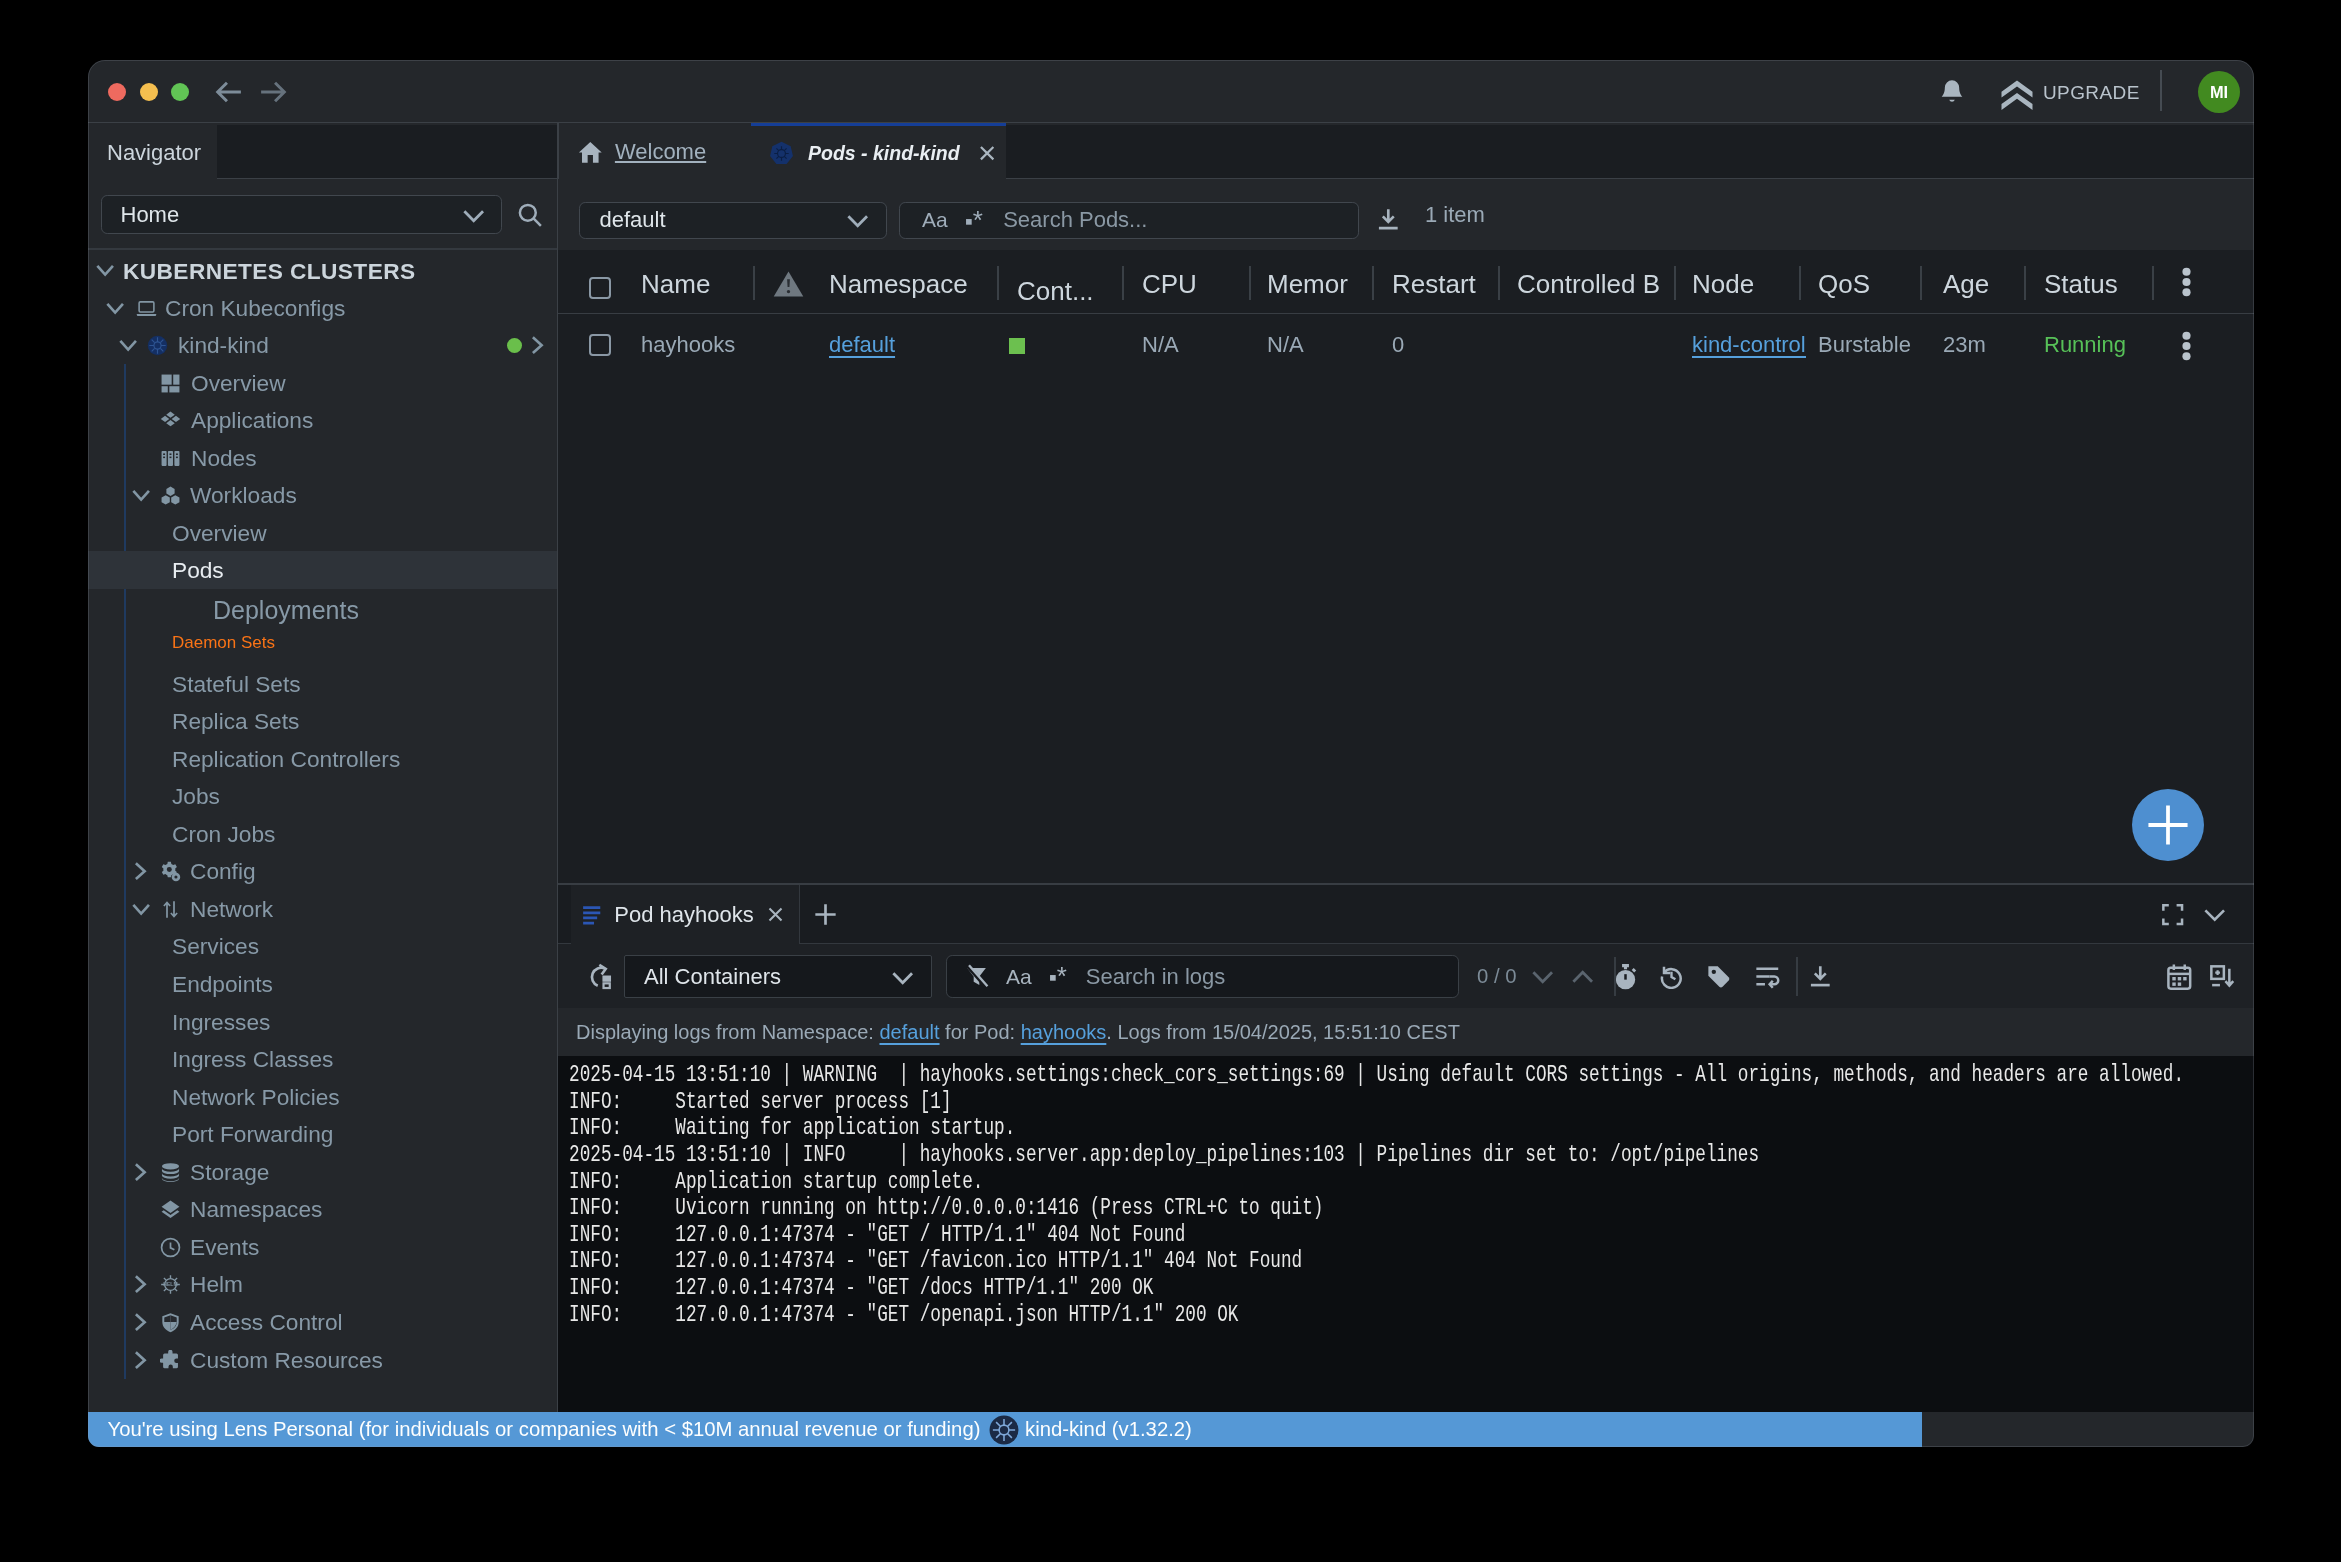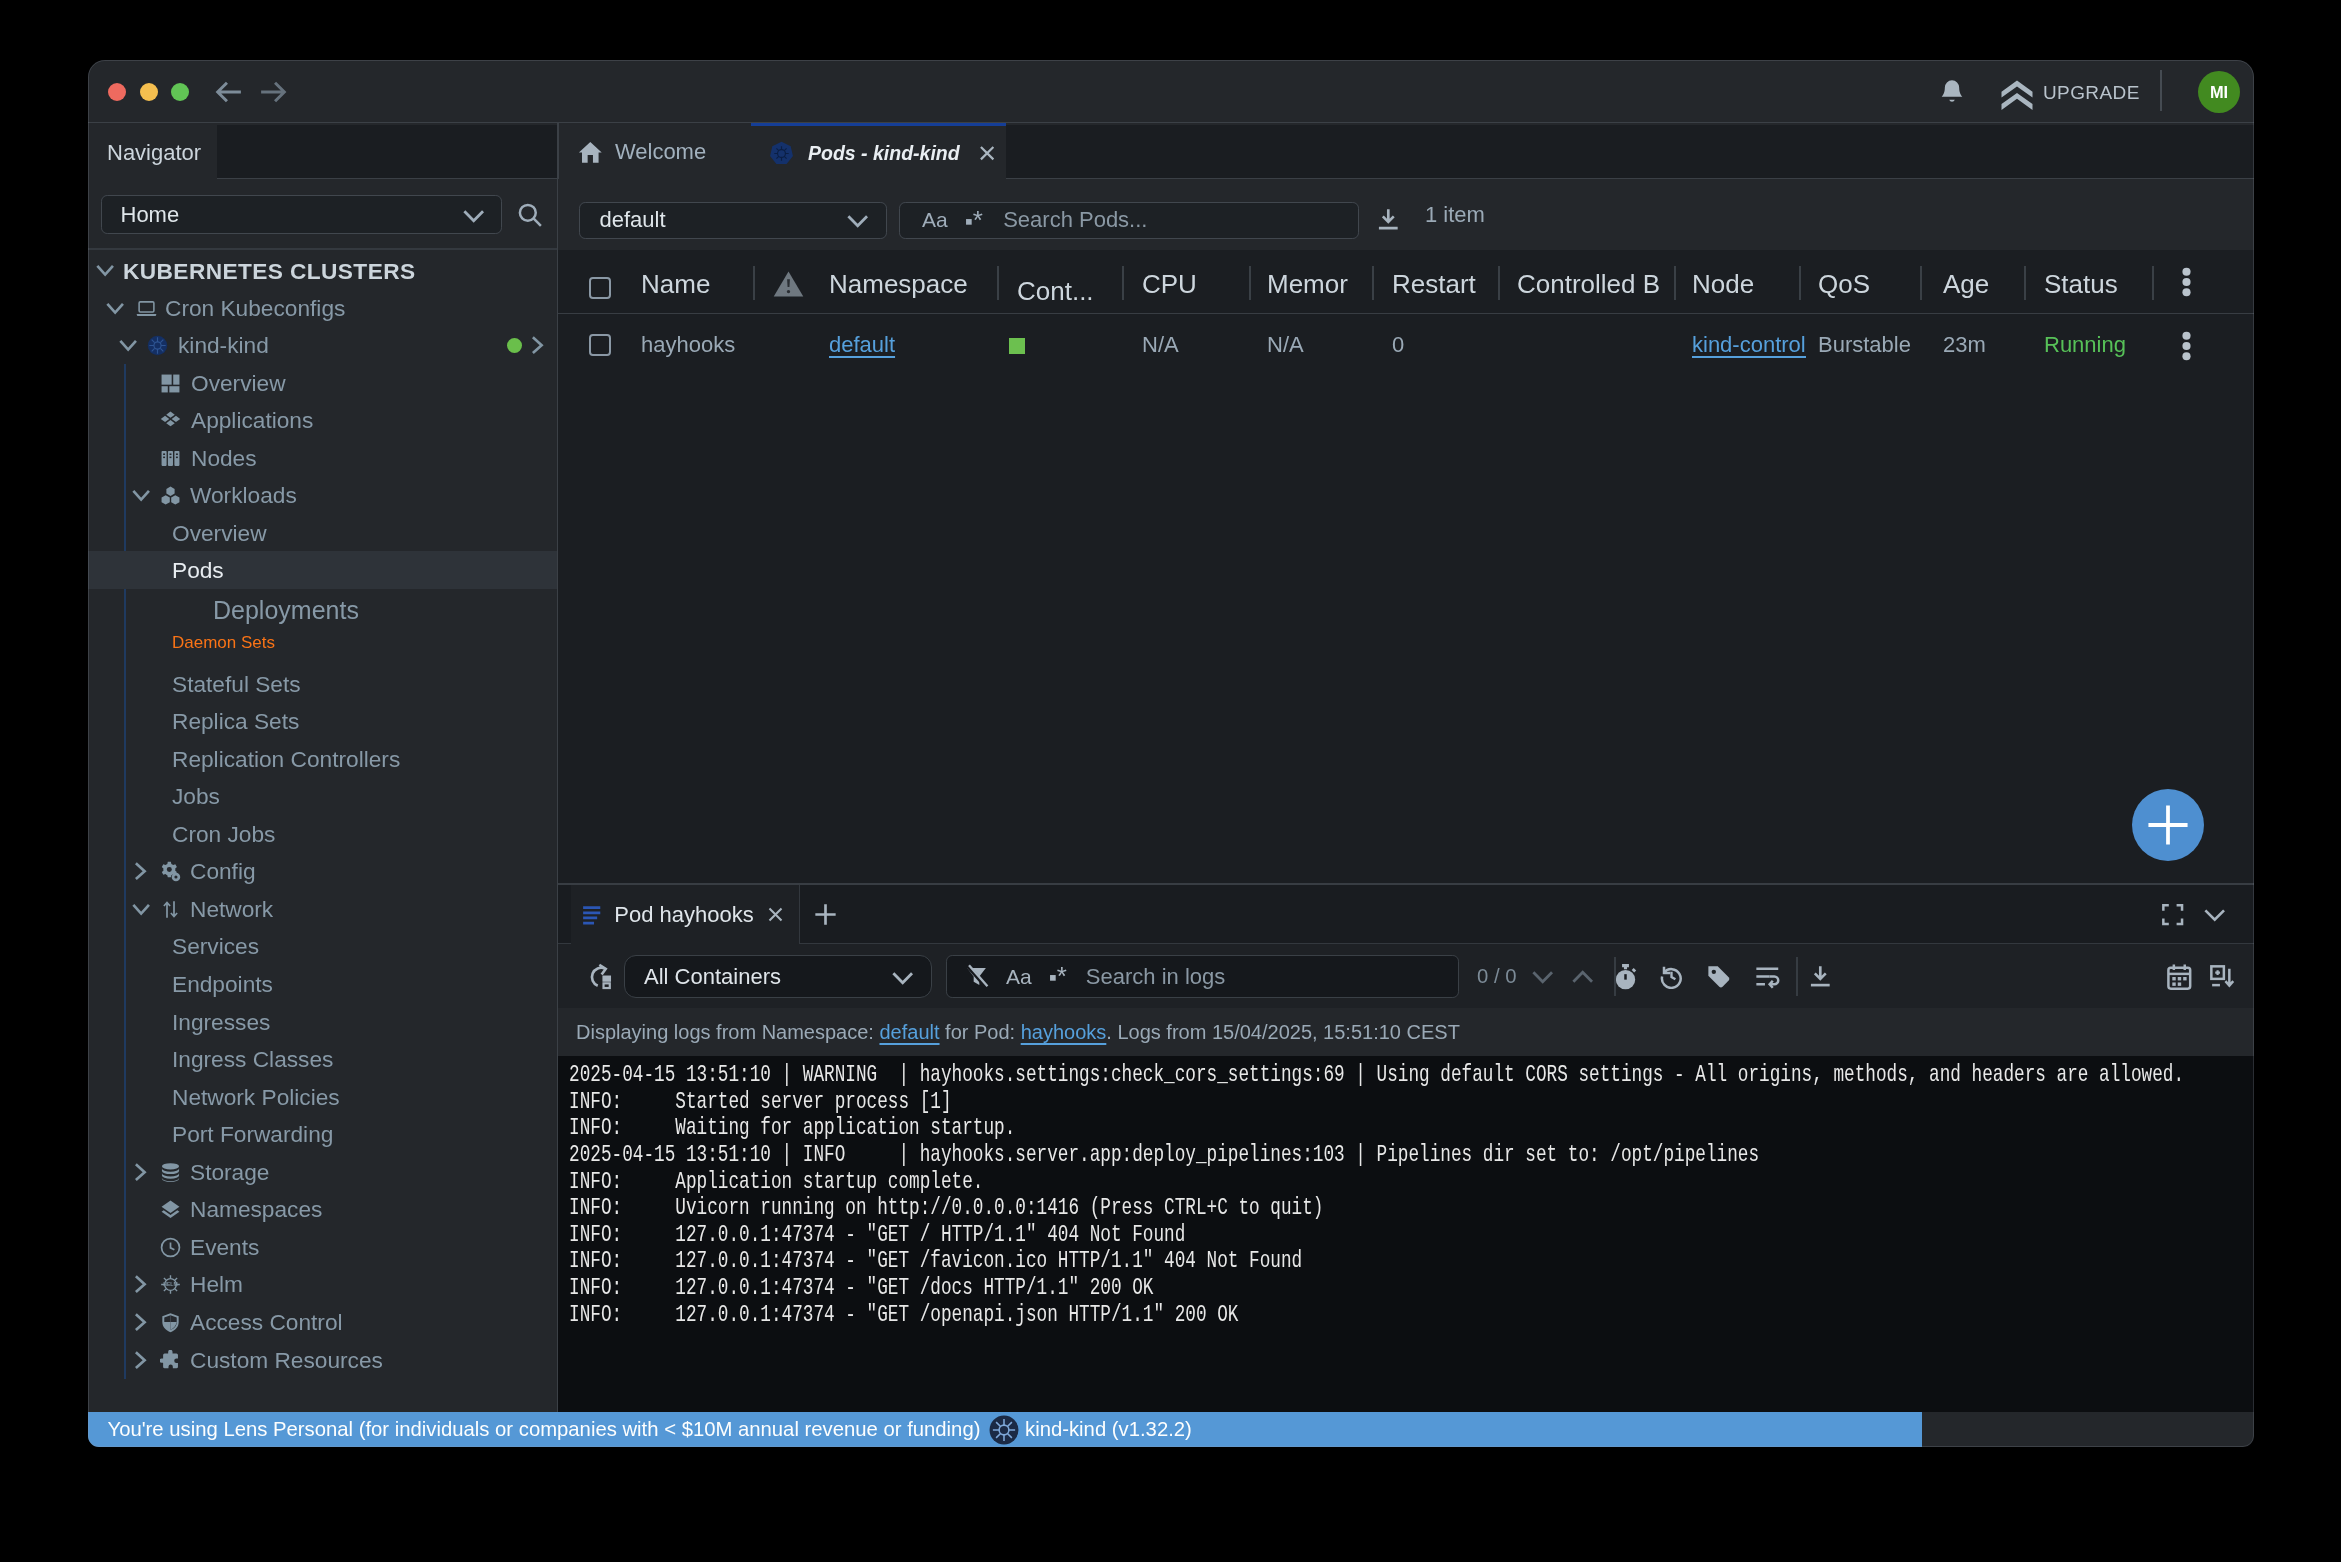--- a/index.html
+++ b/index.html
@@ -47,21 +47,21 @@
   <div class="abs" style="left:0;top:65px;width:2166px;height:54px;background:#1a1d21;border-bottom:1.6px solid #3b4046;"></div>
 
   <div class="abs" style="left:0;top:65px;width:129px;height:55px;background:#24272b;display:flex;align-items:center;">
     <span style="margin-left:19px;font-size:22px;color:#ccd5dc;">Navigator</span>
   </div>
 
   <div class="abs" style="left:469px;top:65px;width:195px;height:54px;background:#24272b;display:flex;align-items:center;">
     <svg style="margin-left:20.3px;" width="26.6" height="25" viewBox="0 0 17 16">
         <path d="M8.5 1.2 L15.8 8 H13.8 V14.5 H10.2 V9.6 H6.8 V14.5 H3.2 V8 H1.2 Z" fill="#a8b4bf"></path>
       </svg>
-    <span style="margin-left:11px;font-size:22px;color:#a2b1be;">Welcome</span>
+    <span style="margin-left:11px;font-size:22px;color:#a2b1be;text-decoration:underline;">Welcome</span>
   </div>
 
   <div class="abs" style="left:663px;top:63px;width:255px;height:57px;background:#24272b;border-top:3.1px solid #153e97;display:flex;align-items:center;">
     <svg style="margin-left:18px;" width="25" height="25" viewBox="0 0 33 33">
         <path d="M16.5 1 L28.62 6.84 L31.61 19.95 L23.23 30.47 L9.77 30.47 L1.39 19.95 L4.38 6.84 Z" fill="#14316b"></path>
         <g stroke="#0b1f44" stroke-width="1.5">
           <circle cx="16.5" cy="16.5" r="5.2" fill="none"></circle>
           <path d="M16.5 7 V11.3 M16.5 21.7 V26 M7 16.5 H11.3 M21.7 16.5 H26 M9.8 9.8 L12.8 12.8 M23.2 9.8 L20.2 12.8 M9.8 23.2 L12.8 20.2 M23.2 23.2 L20.2 20.2"></path>
         </g>
       </svg>
@@ -422,21 +422,21 @@
         <path d="M1.5 1.5 L7.5 7.5 L13.5 1.5" stroke="#a8b4bf" stroke-width="1.7" fill="none"></path>
       </svg>
     </div>
   <div class="abs" id="logbar" style="left:470px;top:884px;width:1696px;height:65px;background:#1e2125;">
       <svg style="position:absolute;left:28px;top:19px;" width="26.6" height="26.6" viewBox="0 0 17 17">
         <path d="M7.5 14.5 A5.5 5.5 0 1 1 12 3.5" stroke="#a8b4bf" stroke-width="1.7" fill="none"></path>
         <path d="M8.5 1.2 L12.6 3.8 L10 7.4" stroke="#a8b4bf" stroke-width="1.7" fill="none"></path>
         <rect x="10.5" y="8" width="5.5" height="4" fill="#a8b4bf"></rect>
         <rect x="11.2" y="13" width="4" height="3" fill="none" stroke="#a8b4bf" stroke-width="1.4"></rect>
       </svg>
-      <div style="position:absolute;left:66px;top:11px;width:308px;height:43px;background:#15181c;border:1.6px solid #3a4046;border-radius:12px;display:flex;align-items:center;">
+      <div style="position:absolute;left:66px;top:11px;width:308px;height:43px;background:#15181c;border:1.6px solid #3a4046;border-radius:2px;display:flex;align-items:center;">
         <span style="margin-left:19px;font-size:22px;color:#dfe5ea;">All Containers</span>
         <svg style="position:absolute;right:17px;top:15px;" width="23.4" height="14" viewBox="0 0 15 9">
           <path d="M1.5 1.5 L7.5 7.5 L13.5 1.5" stroke="#a8b4bf" stroke-width="1.8" fill="none"></path>
         </svg>
       </div>
       <div style="position:absolute;left:388px;top:11px;width:513px;height:43px;background:#15181c;border:1.6px solid #3a4046;border-radius:6.2px;display:flex;align-items:center;">
         <svg style="margin-left:17px;" width="25" height="25" viewBox="0 0 16 16">
           <path d="M2 2.5 H14 L9.8 8 V13.5 L6.2 11.3 V8 Z" fill="#a8b4bf"></path>
           <path d="M2.2 1 L14.2 14.6" stroke="#16181c" stroke-width="2.6"></path>
           <path d="M3.2 0.8 L15 14.2" stroke="#a8b4bf" stroke-width="1.5"></path>

